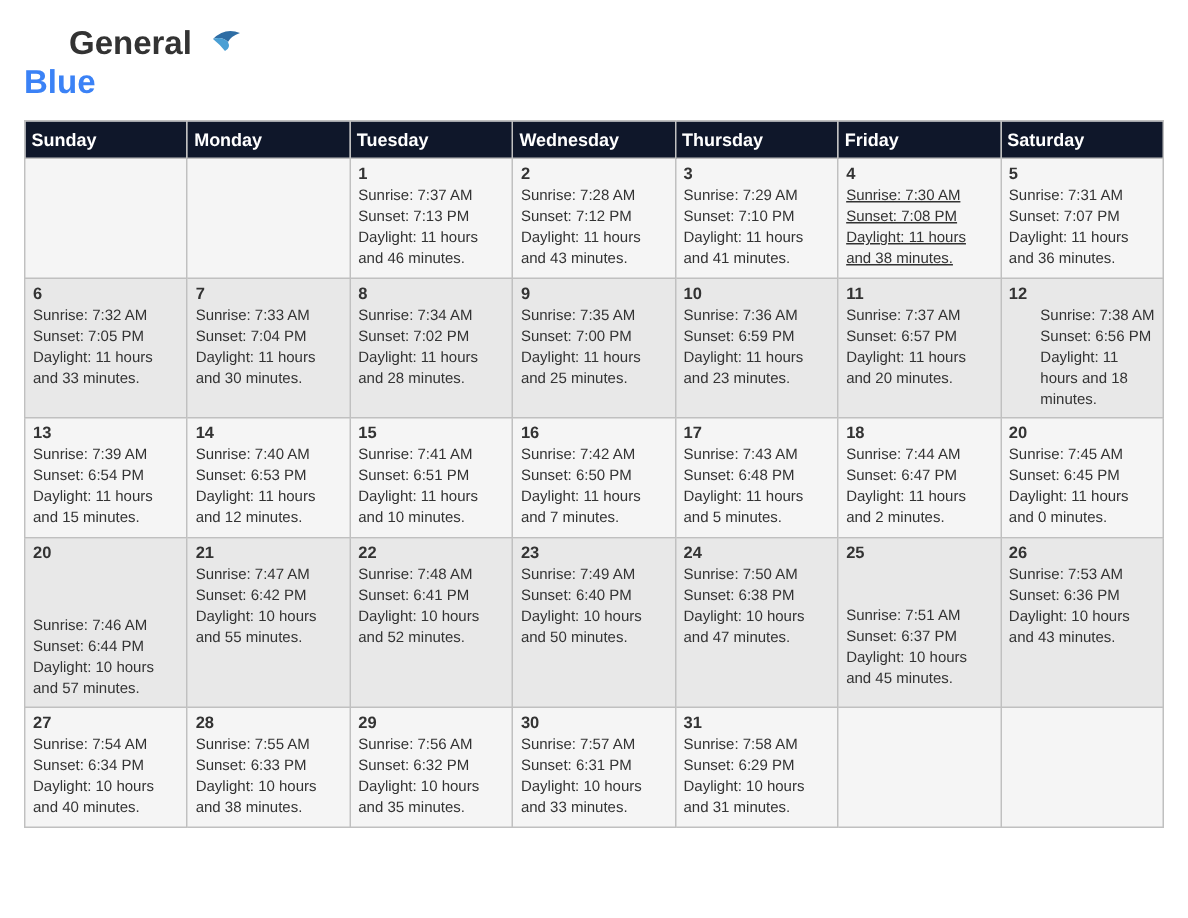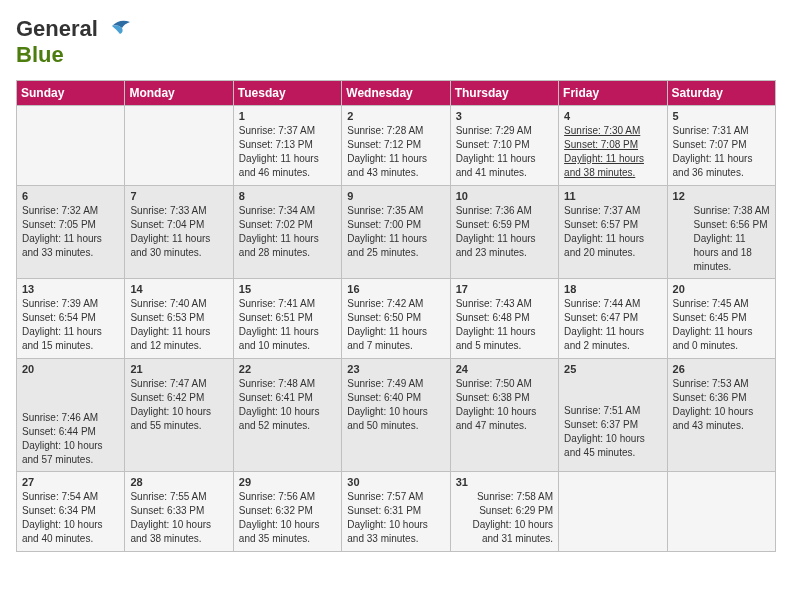--- a/index.html
+++ b/index.html
@@ -37,21 +37,21 @@
     .location-title {
       font-size: 14px;
       color: #555;
     }
     table {
       width: 100%;
       border-collapse: collapse;
       table-layout: fixed;
     }
     thead th {
-      background-color: #be185d;
+      background-color: #0f172a;
       color: white;
       font-size: 12px;
       font-weight: bold;
       padding: 5px 4px;
       border: 1px solid #c0c0c0;
       text-align: left;
     }
     tbody td {
       border: 1px solid #c0c0c0;
       vertical-align: top;
@@ -79,28 +79,28 @@
     .empty-cell {
       background-color: #f5f5f5;
     }
   </style>
 </head>
 <body>
 
 <div class="header">
   <div class="logo">
     <div class="logo-line">
-      <span style="font-size:22px;font-weight:bold;color:#333;">General</span>
+      <span style="font-size:22px;font-weight:bold;color:#333;margin-left:30px;">General</span>
       <svg width="30" height="22" viewBox="0 0 30 22" style="margin-left:2px;">
         <path d="M10,8 Q18,0 28,4 Q22,6 20,10 Q16,6 10,8Z" fill="#2e6da4"></path>
         <path d="M20,10 Q22,14 18,16 Q15,12 10,8 Q16,6 20,10Z" fill="#4a9fd4"></path>
       </svg>
     </div>
     <div style="display:flex;align-items:center;">
-      <span style="font-size:22px;font-weight:bold;color:#4d7c0f;">Blue</span>
+      <span style="font-size:22px;font-weight:bold;color:#3b82f6;">Blue</span>
     </div>
   </div>
   <div class="title-block">
     <div class="month-title"></div>
     <div class="location-title"></div>
   </div>
 </div>
 
 <table>
   <thead>
@@ -301,21 +301,21 @@
 Daylight: 10 hours and 35 minutes.</div>
         </td>
         <td>
           <div class="day-number">30</div>
           <div class="day-info" style="white-space: pre-line;">Sunrise: 7:57 AM
 Sunset: 6:31 PM
 Daylight: 10 hours and 33 minutes.</div>
         </td>
         <td>
           <div class="day-number">31</div>
-          <div class="day-info" style="white-space: pre-line; text-align: right;">Sunrise: 7:58 AM
+          <div class="day-info" style="white-space: pre-line;">Sunrise: 7:58 AM
 Sunset: 6:29 PM
 Daylight: 10 hours and 31 minutes.</div>
         </td>
         <td class="empty-cell"></td>
         <td class="empty-cell"></td>
       </tr>
     </tbody>
 </table>
 
 </body></html>

